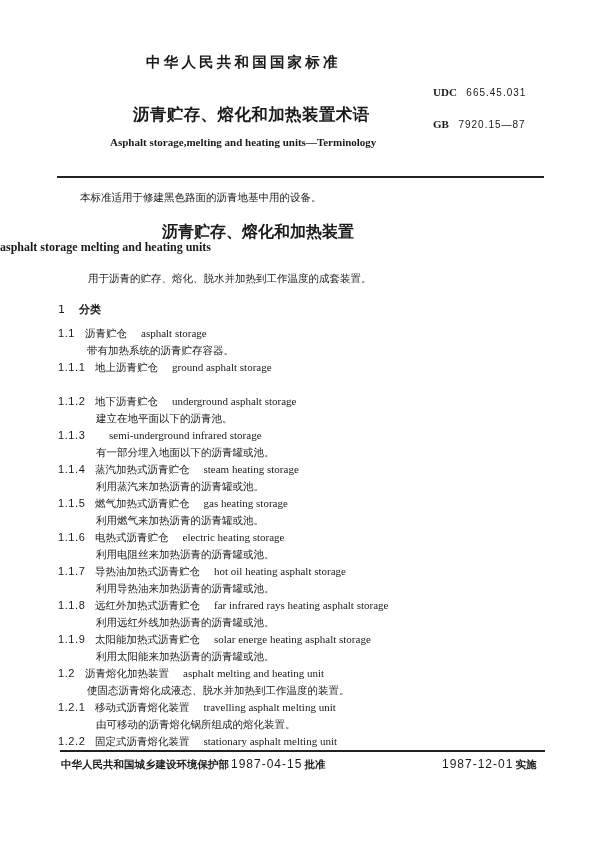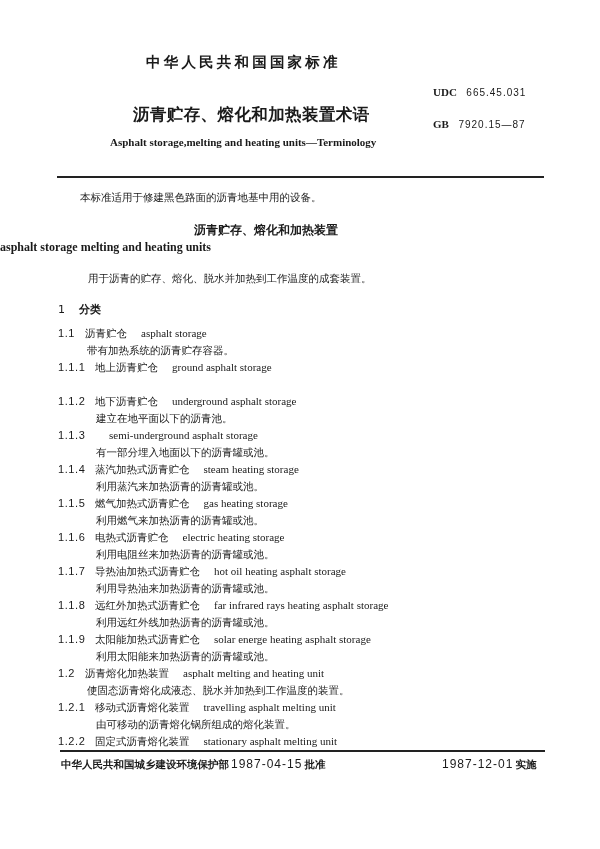--- a/index.html
+++ b/index.html
@@ -57,25 +57,25 @@
     .rule.top { left: 57px; top: 176px; width: 487px; }
     .rule.bottom { left: 60px; top: 750px; width: 485px; }
 
     
     .scope {
       left: 80px; top: 191px;
       font-size: 10.5px;
       font-family: "DejaVu Sans", sans-serif;
     }
     .section-heading-cn {
-      left: 16px; width: 500px; text-align: center;
+      left: 8px; width: 500px; text-align: center;
       top: 222px;
       font-family: "DejaVu Sans", sans-serif;
       font-weight: bold;
-      font-size: 12px;
+      font-size: 16px;
     }
     .section-heading-en {
       left: 0; width: 537px; text-align: left;
       top: 240px;
       font-family: "Liberation Serif", serif;
       font-weight: bold;
       font-size: 12px;
     }
     .section-def {
       left: 88px; top: 272px;
@@ -191,21 +191,21 @@
       <span class="num">1.1.2</span>
       <span class="term-cn">地下沥青贮仓</span>
       <span class="term-en">underground asphalt storage</span>
     </div>
   <div class="desc">建立在地平面以下的沥青池。</div>
 </div>
 
 <div class="entry lvl3" style="top:427px">
   <div class="line1">
       <span class="num">1.1.3</span>
-      <span class="term-en">semi-underground asphalt storage</span>
+      <span class="term-en">semi-underground infrared storage</span>
     </div>
   <div class="desc">有一部分埋入地面以下的沥青罐或池。</div>
 </div>
 
 <div class="entry lvl3" style="top:461px">
   <div class="line1">
       <span class="num">1.1.4</span>
       <span class="term-cn">蒸汽加热式沥青贮仓</span>
       <span class="term-en">steam heating storage</span>
     </div>

